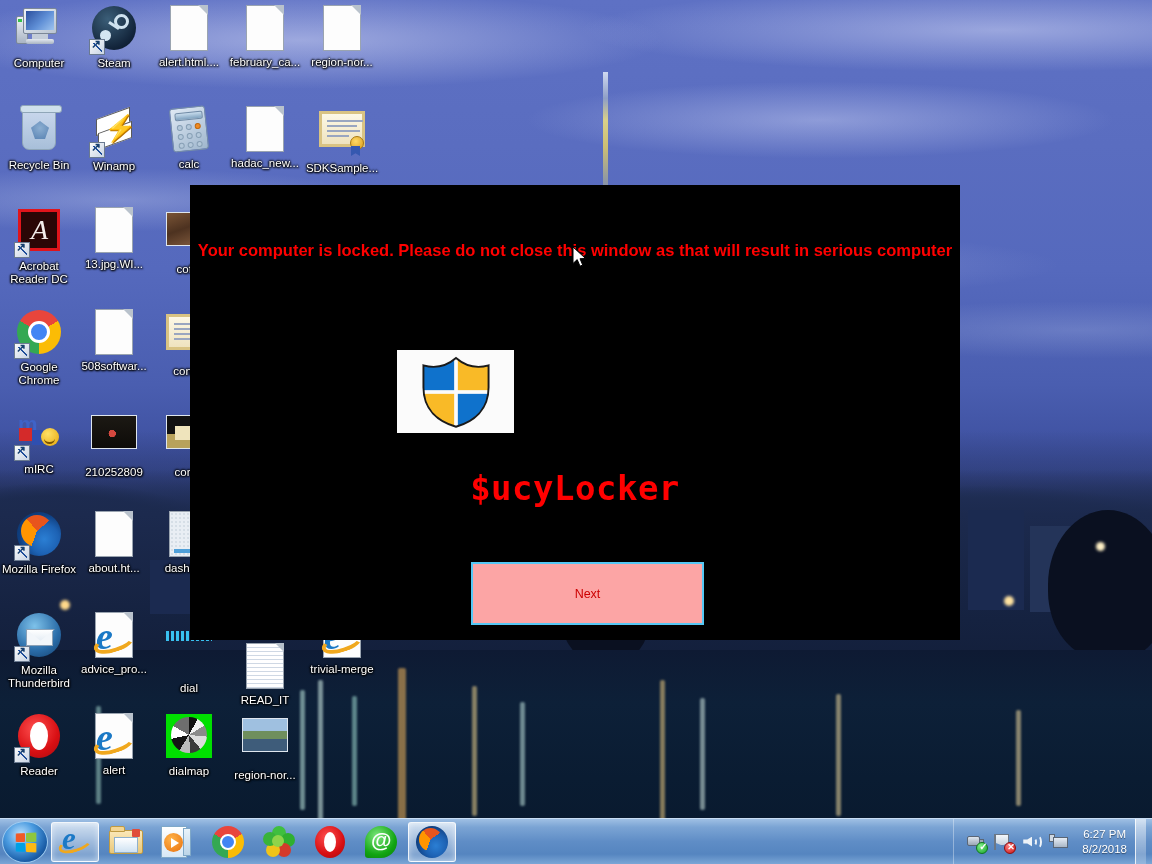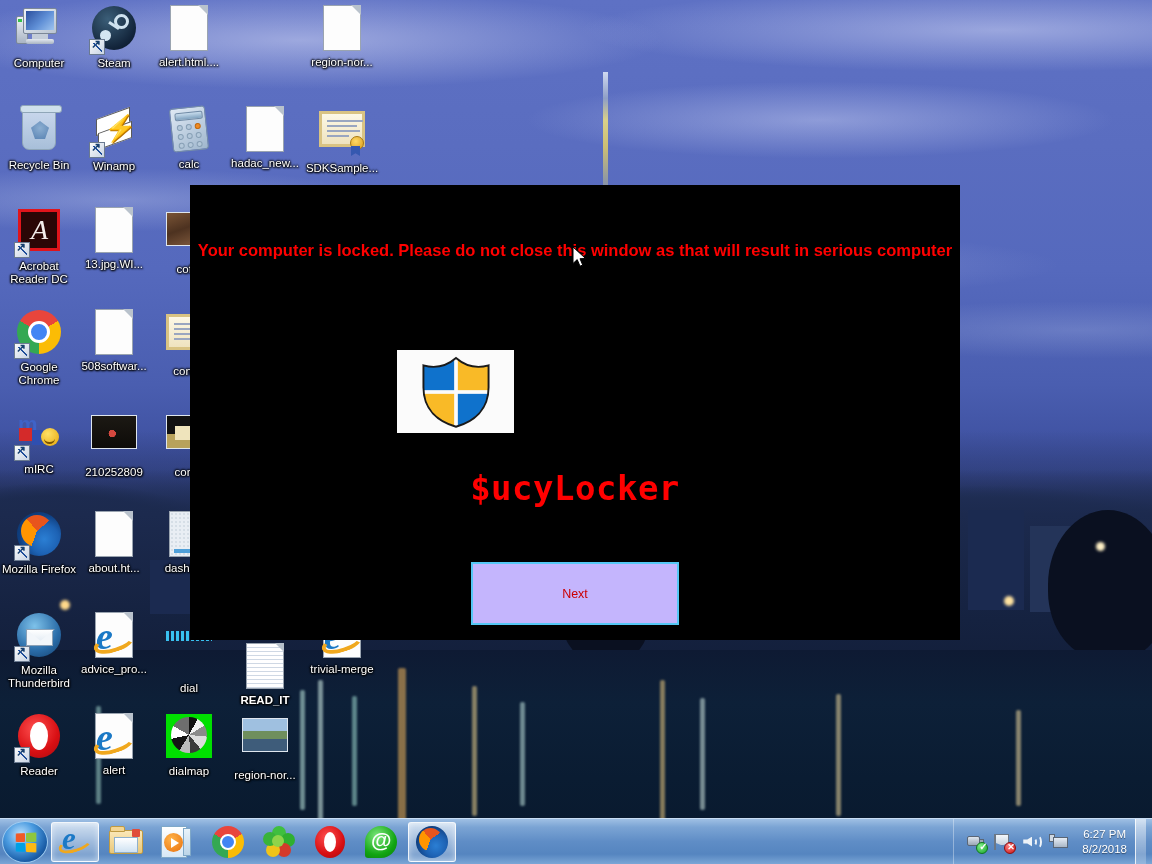--- a/index.html
+++ b/index.html
@@ -279,22 +279,22 @@
   .shield {
     width:74px; height:74px; display:block;
   }
   #ransom .brand {
     position:absolute; left:0; top:283px; width:100%;
     text-align:center; color:#ff0000;
     font-family:"DejaVu Sans Mono","Liberation Mono",monospace;
     font-size:34px; font-weight:bold; letter-spacing:0.5px;
   }
   #next-btn {
-    position:absolute; left:281px; top:377px; width:208px; height:63px;
-    background:#c4b5fd; border:2px solid #55c8f5;
+    position:absolute; left:281px; top:377px; width:233px; height:63px;
+    background:#fca5a5; border:2px solid #55c8f5;
     color:#cc0000; font-size:12.5px;
     display:flex; align-items:center; justify-content:center;
     cursor:pointer;
   }
 
   
   #cursor { position:absolute; left:572px; top:246px; width:16px; height:24px; z-index:60; }
 
   
   #taskbar {
@@ -473,20 +473,26 @@
       <div class="glyph">
         <div class="ic-steam">
           <div class="ring"></div>
           <div class="rod"></div>
           <div class="ball"></div>
         </div>
         <span class="shortcut-arrow"></span>
       </div>
       <div class="lbl">Steam</div>
     </div>
+    <div class="dicon" style="left: 226px; top: 4px;">
+      <div class="glyph">
+        <div class="ic-doc"></div>
+      </div>
+      <div class="lbl">february_ca...</div>
+    </div>
     <div class="dicon" style="left: 303px; top: 4px;">
       <div class="glyph">
         <div class="ic-doc"></div>
       </div>
       <div class="lbl">region-nor...</div>
     </div>
     <div class="dicon" style="left: 0px; top: 105px;">
       <div class="glyph">
         <div class="ic-bin"></div>
       </div>
@@ -646,21 +652,21 @@
         </div>
       </div>
       <div class="lbl">advice_pro...</div>
     </div>
     <div class="dicon" style="left: 150px; top: 611px;">
       <div class="glyph">
         <div class="ic-dial"></div>
       </div>
       <div class="lbl">dial</div>
     </div>
-    <div class="dicon" style="left: 226px; top: 642px; font-weight: bold;">
+    <div class="dicon" style="left: 226px; top: 642px;">
       <div class="glyph">
         <div class="ic-lined"></div>
       </div>
       <div class="lbl">READ_IT</div>
     </div>
     <div class="dicon" style="left: 303px; top: 611px;">
       <div class="glyph">
         <div class="ic-ie-doc">
           <div class="ic-ie" style="position:absolute;left:-2px;top:2px">
             <div class="e">e</div>

